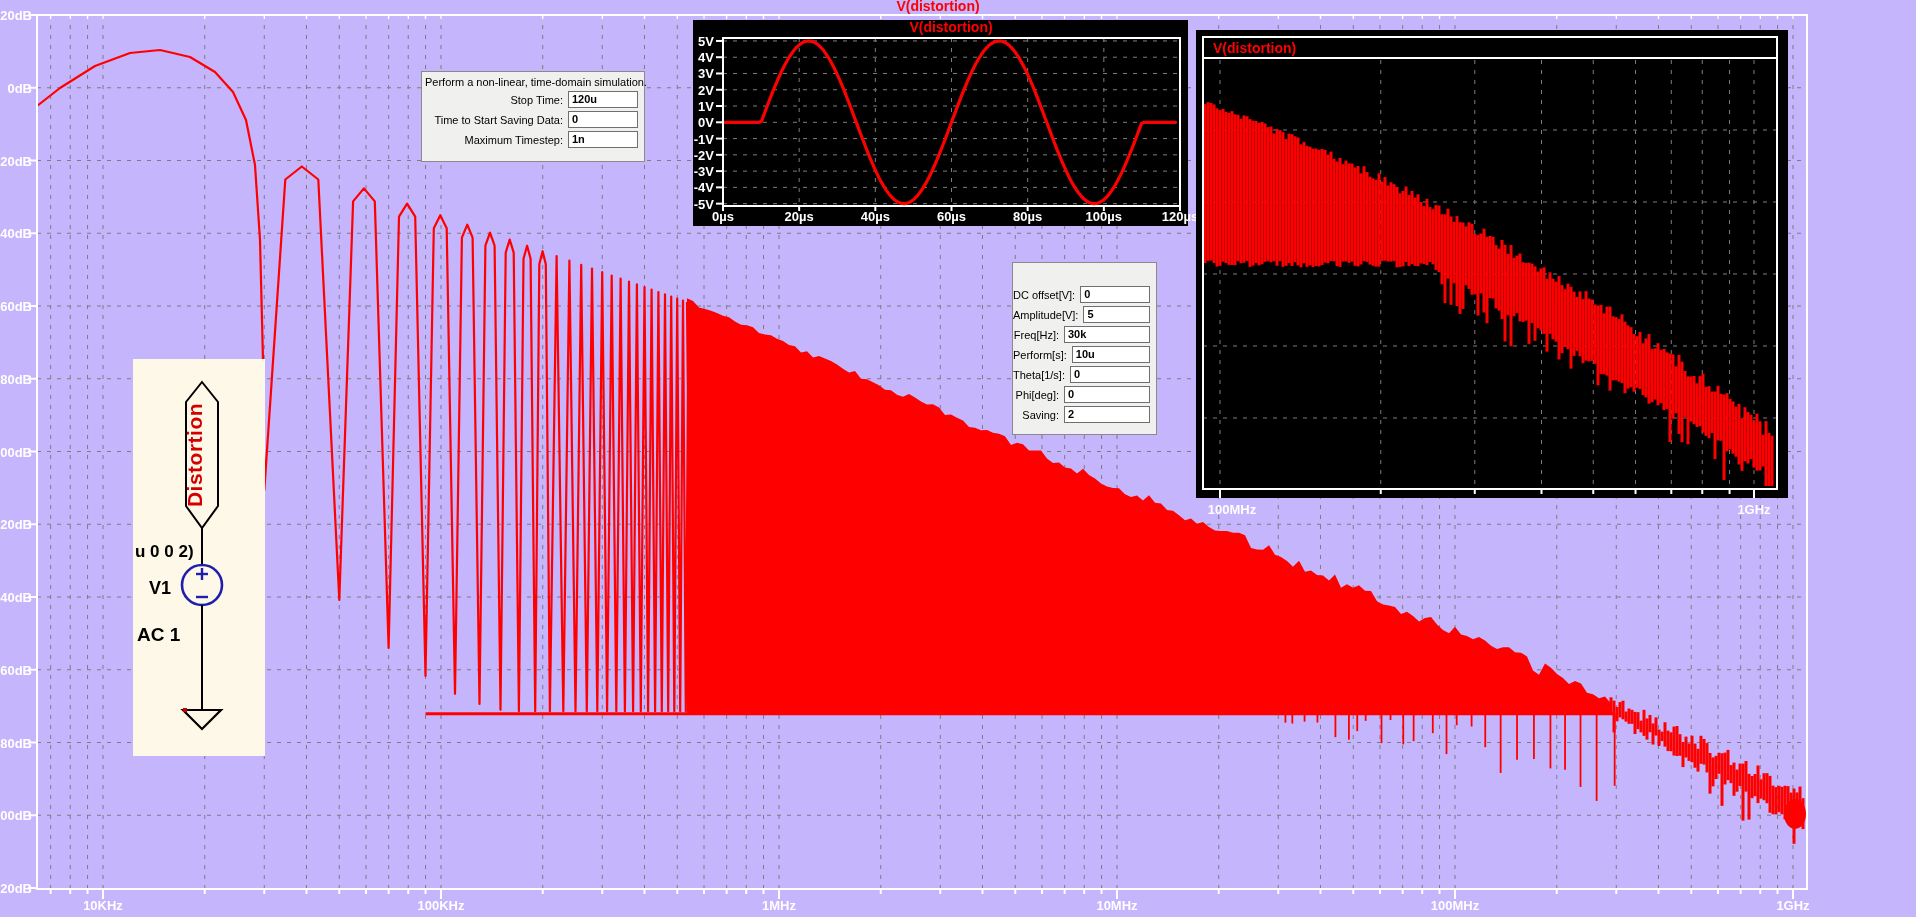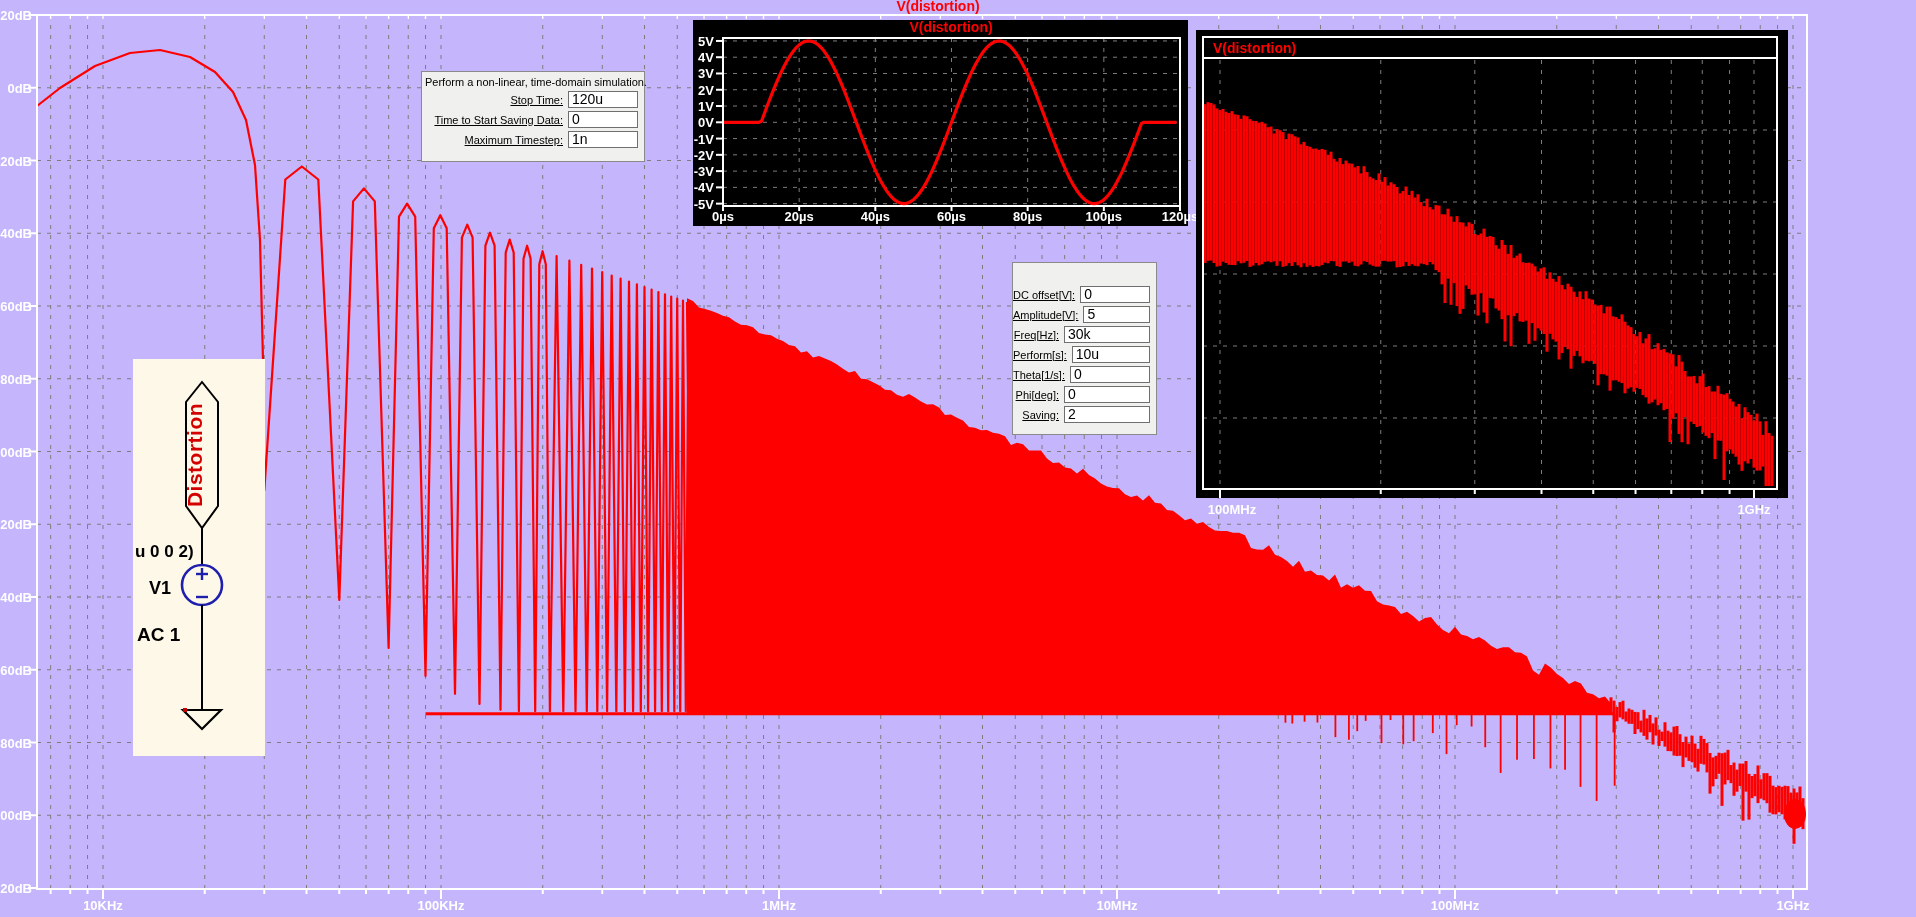--- a/index.html
+++ b/index.html
@@ -5,23 +5,23 @@
   html,body{margin:0;padding:0;background:#000;}
   #root{position:relative;width:1916px;height:917px;background:#c4b5fd;overflow:hidden;
         font-family:"Liberation Sans",sans-serif;}
   svg text{font-family:"Liberation Sans",sans-serif;}
   .axis-label{fill:#ffffff;font-size:13px;font-weight:bold;}
   .plot-title{fill:#ff0000;font-size:14px;font-weight:bold;}
   .dlg{position:absolute;background:#f0f0ee;border:1px solid #8a8a8a;color:#000;
        font-size:11px;box-sizing:border-box;z-index:30;}
   .dlg-title{text-align:center;margin:4px 3px 2px 3px;white-space:nowrap;}
   .dlg .row{display:flex;align-items:center;justify-content:flex-end;margin:3px 6px 3px 0;}
-  .dlg .lbl{margin-right:5px;white-space:nowrap;text-decoration:underline;}
+  .dlg .lbl{margin-right:5px;white-space:nowrap;}
   .fld{display:inline-block;background:#fff;border:1px solid #6f6f6f;height:13px;
-       line-height:13px;padding:1px 3px;font-size:14px;overflow:hidden;}
+       line-height:13px;padding:1px 3px;font-size:11px;overflow:hidden;font-weight:bold;}
   .fld-sim{width:62px;}
   .fld-sine{width:78px;}
   #schem{position:absolute;left:133px;top:359px;z-index:20;}
 </style>
 </head>
 <body>
 
 <div id="root">
 
   <svg id="plot" width="1916" height="917" viewBox="0 0 1916 917" style="position:absolute;left:0;top:0;z-index:1">

